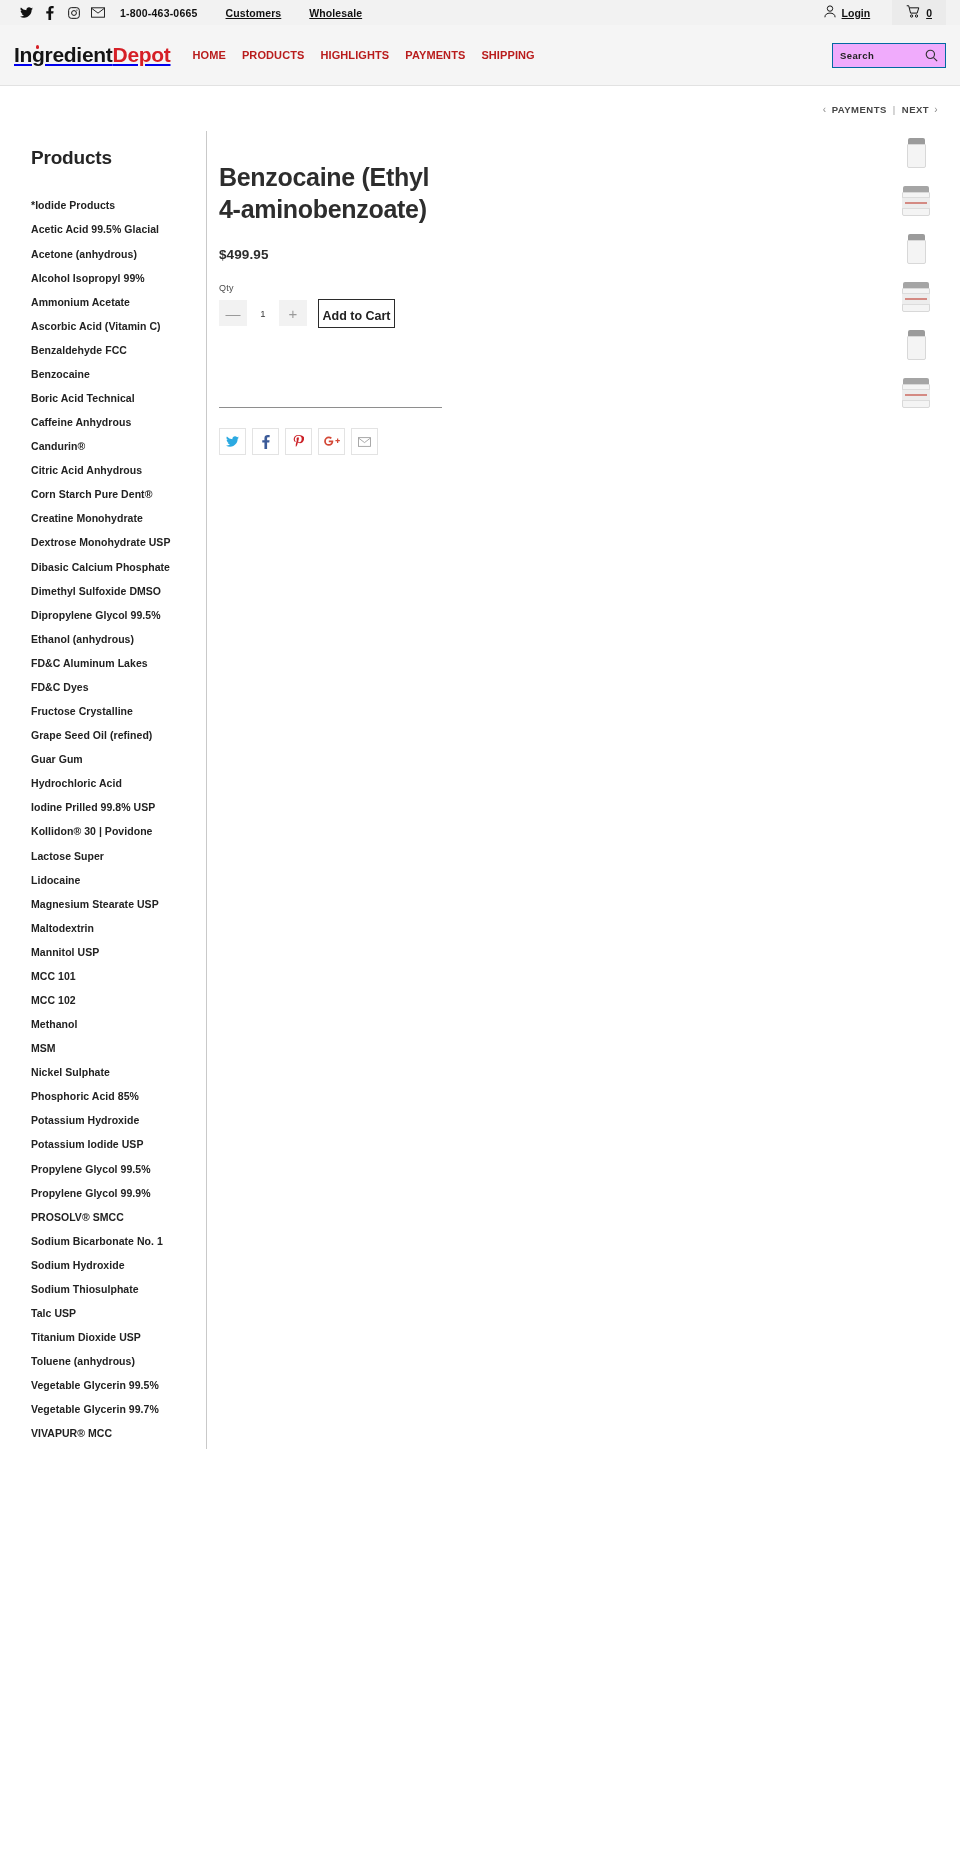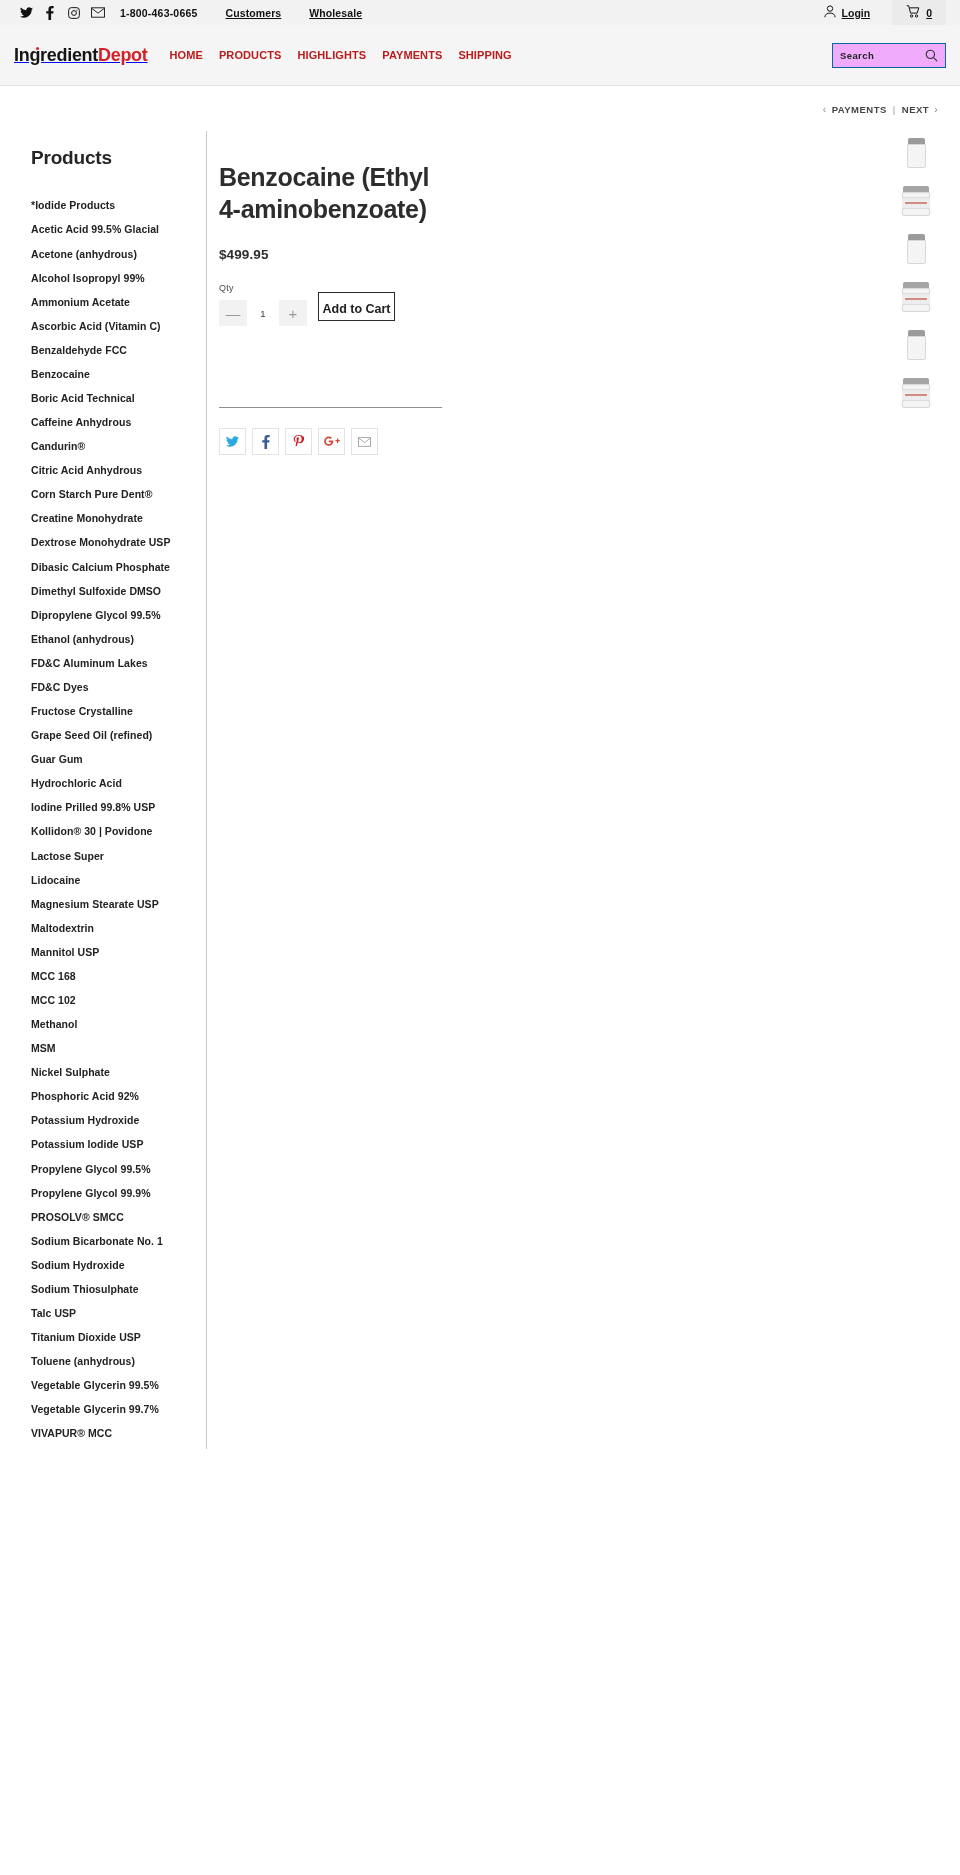--- a/index.html
+++ b/index.html
@@ -51,21 +51,21 @@
   
   .header {
     height: 61px;
     background: #f5f5f5;
     border-bottom: 1px solid #e2e2e2;
     display: flex;
     align-items: center;
     padding: 0 14px;
   }
   .logo {
-    font-size: 18px;
+    font-size: 21px;
     font-weight: bold;
     letter-spacing: -0.3px;
     white-space: nowrap;
     position: relative;
     margin-right: 14px;
   }
   .logo .part-a { color: #151515; }
   .logo .part-b { color: #d61f26; }
   .logo .dot {
     position: absolute;
@@ -202,21 +202,21 @@
     border: 0;
     text-align: center;
     font-size: 9.5px;
     color: #3a3a3a;
     font-family: "Liberation Sans", sans-serif;
     outline: none;
   }
   .addcart {
     position: absolute;
     left: 99px;
-    top: 9px;
+    top: 16px;
     width: 77px;
     height: 29px;
     border: 1.6px solid #2b2b2b;
     background: #fff;
     overflow: hidden;
     cursor: pointer;
   }
   .addcart span {
     display: block;
     font-size: 12.5px;
@@ -480,36 +480,36 @@
           <li>
             <a href="#">Magnesium Stearate USP</a>
           </li>
           <li>
             <a href="#">Maltodextrin</a>
           </li>
           <li>
             <a href="#">Mannitol USP</a>
           </li>
           <li>
-            <a href="#">MCC 168</a>
+            <a href="#">MCC 101</a>
           </li>
           <li>
             <a href="#">MCC 102</a>
           </li>
           <li>
             <a href="#">Methanol</a>
           </li>
           <li>
             <a href="#">MSM</a>
           </li>
           <li>
             <a href="#">Nickel Sulphate</a>
           </li>
           <li>
-            <a href="#">Phosphoric Acid 92%</a>
+            <a href="#">Phosphoric Acid 85%</a>
           </li>
           <li>
             <a href="#">Potassium Hydroxide</a>
           </li>
           <li>
             <a href="#">Potassium Iodide USP</a>
           </li>
           <li>
             <a href="#">Propylene Glycol 99.5%</a>
           </li>

